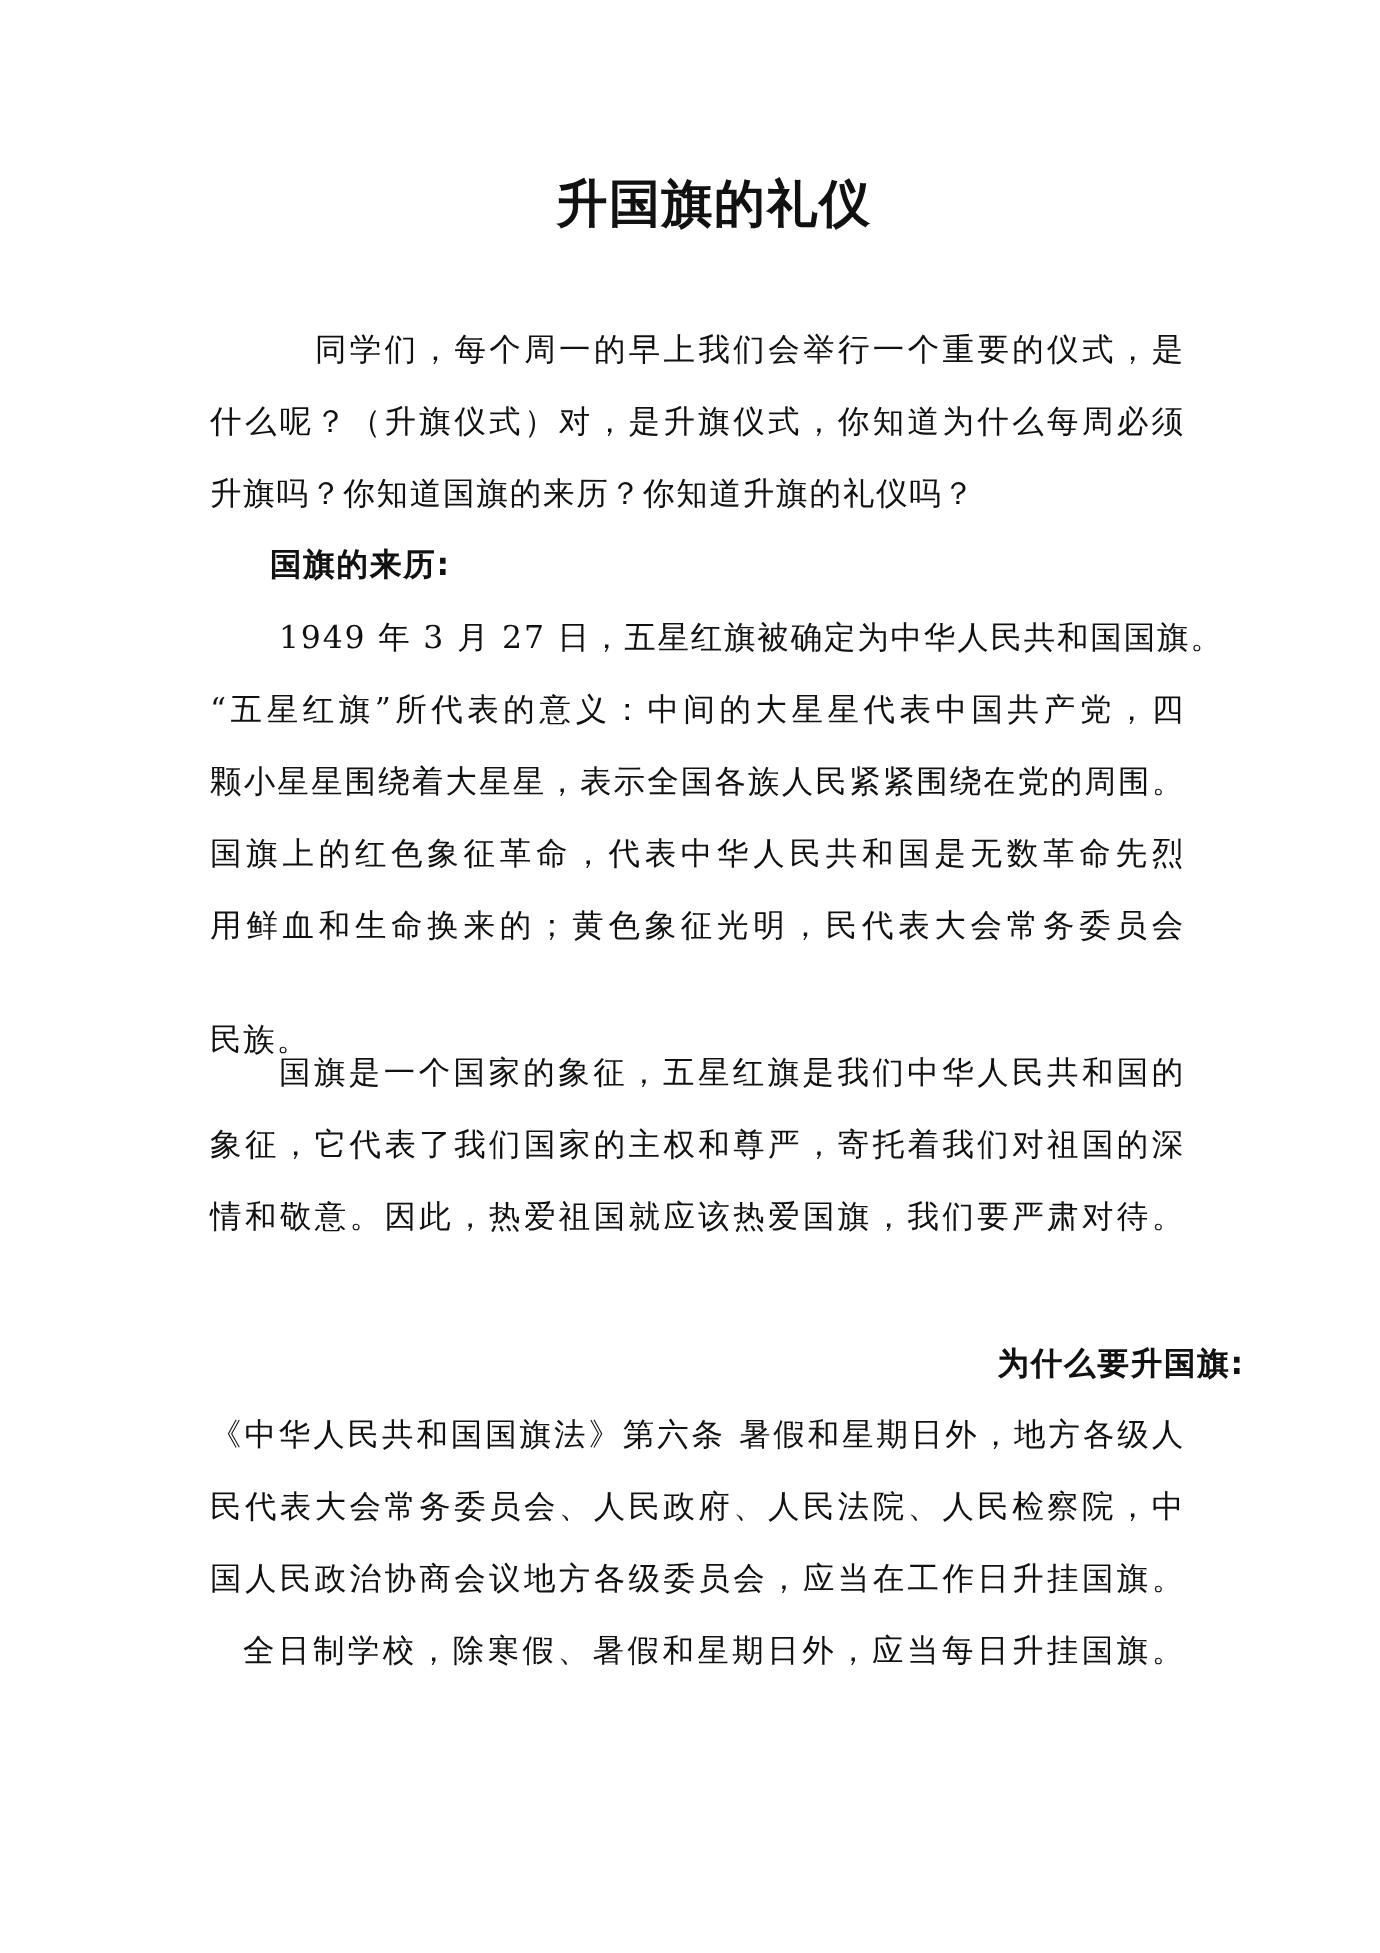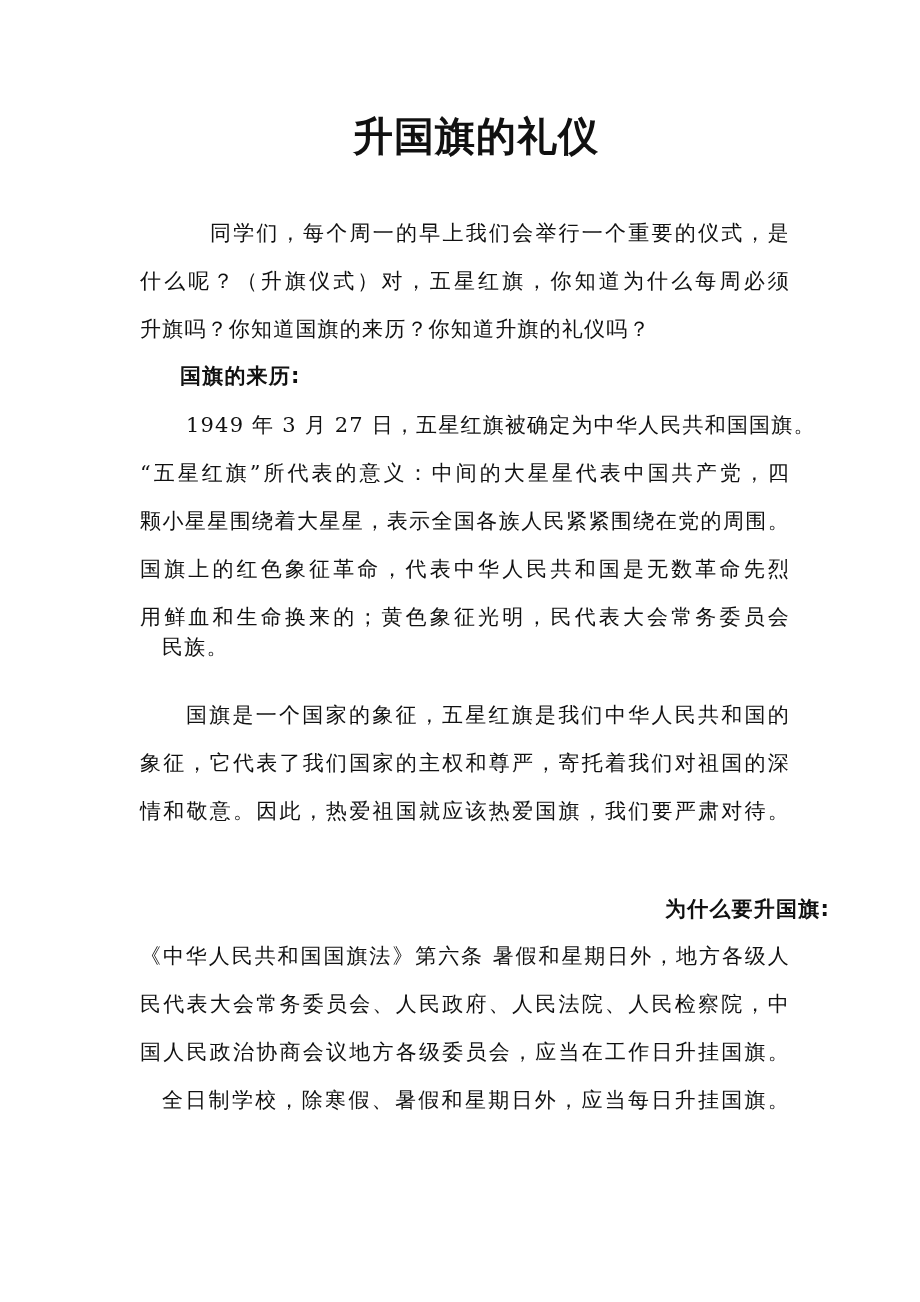--- a/index.html
+++ b/index.html
@@ -20,21 +20,21 @@
       left: 0; top: 0;
       width: 920px;
       height: 1302px;
       background: #ffffff;
     }
     .title {
       position: absolute;
       left: 0; right: 0;
       top: 114px;
       text-align: center;
-      font-size: 40px;
+      font-size: 34px;
       font-weight: bold;
       font-family: "DejaVu Sans", "Liberation Sans", sans-serif;
       letter-spacing: 1px;
       line-height: 44px;
       padding-left: 32px;
     }
     .line {
       position: absolute;
       left: 140px;
       width: 650px;
@@ -57,33 +57,33 @@
 </head>
 <body>
 
 <div class="page">
 
   <div class="title">升国旗的礼仪</div>
 
 
   <div>
     <div class="line justify" style="top:218px; left:210px; width:580px;">同学们，每个周一的早上我们会举行一个重要的仪式，是</div>
-    <div class="line justify" style="top:266px;">什么呢？（升旗仪式）对，五星红旗，你知道为什么每周必须</div>
+    <div class="line justify" style="top:266px;">什么呢？（升旗仪式）对，是升旗仪式，你知道为什么每周必须</div>
     <div class="line" style="top:314px;">升旗吗？你知道国旗的来历？你知道升旗的礼仪吗？</div>
   </div>
 
   <div class="line heading" style="top:361px;">国旗的来历:</div>
 
   <div>
     <div class="line justify" style="top:410px; left:186px; width:604px;">1949 年 3 月 27 日，五星红旗被确定为中华人民共和国国旗。</div>
     <div class="line justify" style="top:458px;">“五星红旗”所代表的意义：中间的大星星代表中国共产党，四</div>
     <div class="line justify" style="top:506px;">颗小星星围绕着大星星，表示全国各族人民紧紧围绕在党的周围。</div>
     <div class="line justify" style="top:554px;">国旗上的红色象征革命，代表中华人民共和国是无数革命先烈</div>
     <div class="line justify" style="top:602px;">用鲜血和生命换来的；黄色象征光明，民代表大会常务委员会</div>
-    <div class="line" style="top:632px;margin-left:22px;">民族。</div>
+    <div class="line" style="top:678px;">民族。</div>
   </div>
 
   <div>
     <div class="line justify" style="top:700px; left:186px; width:604px;">国旗是一个国家的象征，五星红旗是我们中华人民共和国的</div>
     <div class="line justify" style="top:748px;">象征，它代表了我们国家的主权和尊严，寄托着我们对祖国的深</div>
     <div class="line justify" style="top:796px;">情和敬意。因此，热爱祖国就应该热爱国旗，我们要严肃对待。</div>
   </div>
 
   <div class="line heading" style="top:894px;text-align:right;">为什么要升国旗:</div>
 

